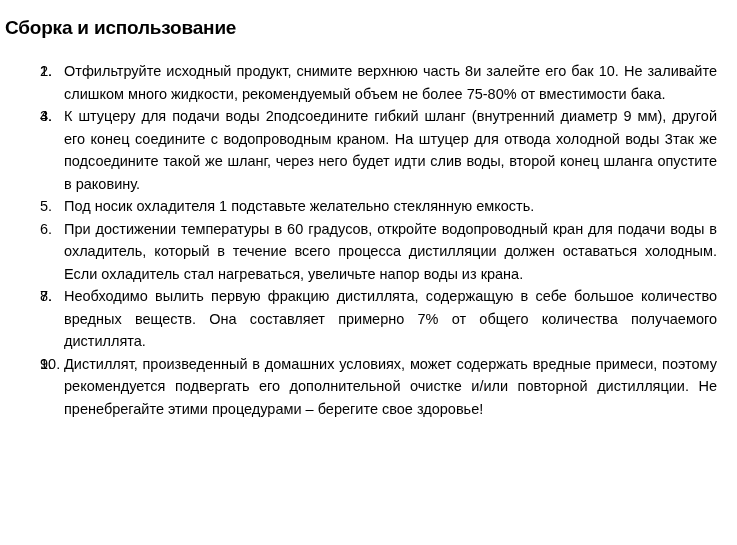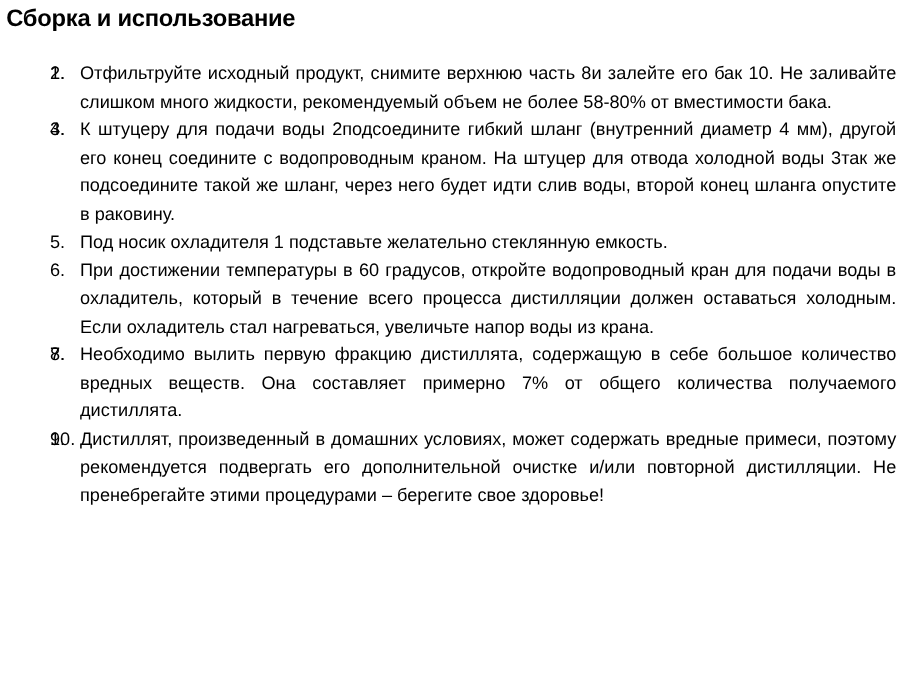--- a/index.html
+++ b/index.html
@@ -15,21 +15,21 @@
     color:var(--text-color);
     font-family:"Liberation Sans","DejaVu Sans",sans-serif;
     overflow:hidden;
   }
   .page{
     width:737px;
     height:545px;
     position:relative;
   }
   h1.doc-title{
-    margin:4px 0 0 5px;
+    margin:16px 0 0 5px;
     font-size:19px;
     line-height:23px;
     font-weight:700;
     letter-spacing:-0.2px;
   }
   ol.instructions{
     list-style:none;
     margin:21px 0 0 0;
     padding:0;
   }
@@ -55,28 +55,28 @@
 
 <div class="page">
   <h1 class="doc-title">Сборка и использование</h1>
 
   <ol class="instructions">
     <li>
       <span class="num">1.</span>
     </li>
     <li>
       <span class="num">2.</span>
-      <span class="txt">Отфильтруйте исходный продукт, снимите верхнюю часть 8и залейте его бак 10. Не заливайте слишком много жидкости, рекомендуемый объем не более 58-80% от вместимости бака.</span>
+      <span class="txt">Отфильтруйте исходный продукт, снимите верхнюю часть 8и залейте его бак 10. Не заливайте слишком много жидкости, рекомендуемый объем не более 75-80% от вместимости бака.</span>
     </li>
     <li>
       <span class="num">3.</span>
     </li>
     <li>
       <span class="num">4.</span>
-      <span class="txt">К штуцеру для подачи воды 2подсоедините гибкий шланг (внутренний диаметр 4 мм), другой его конец соедините с водопроводным краном. На штуцер для отвода холодной воды 3так же подсоедините такой же шланг, через него будет идти слив воды, второй конец шланга опустите в раковину.</span>
+      <span class="txt">К штуцеру для подачи воды 2подсоедините гибкий шланг (внутренний диаметр 9 мм), другой его конец соедините с водопроводным краном. На штуцер для отвода холодной воды 3так же подсоедините такой же шланг, через него будет идти слив воды, второй конец шланга опустите в раковину.</span>
     </li>
     <li>
       <span class="num">5.</span>
       <span class="txt">Под носик охладителя 1 подставьте желательно стеклянную емкость.</span>
     </li>
     <li>
       <span class="num">6.</span>
       <span class="txt">При достижении температуры в 60 градусов, откройте водопроводный кран для подачи воды в охладитель, который в течение всего процесса дистилляции должен оставаться холодным. Если охладитель стал нагреваться, увеличьте напор воды из крана.</span>
     </li>
     <li>

